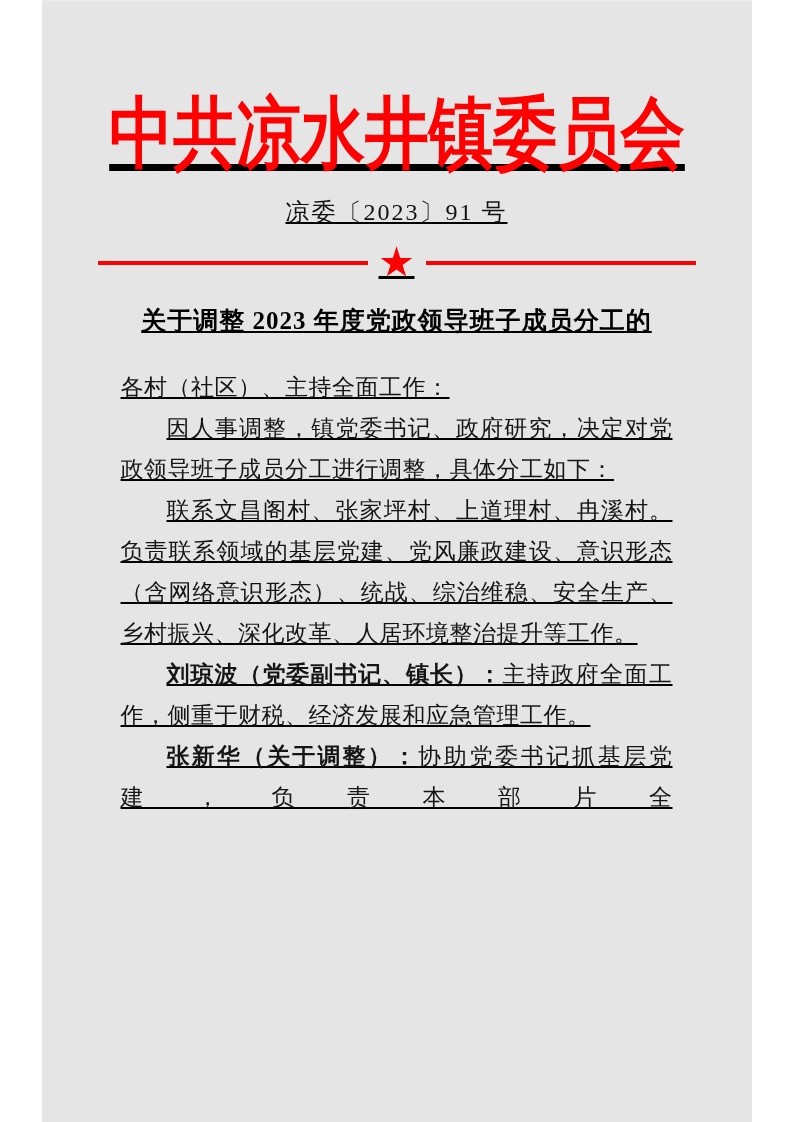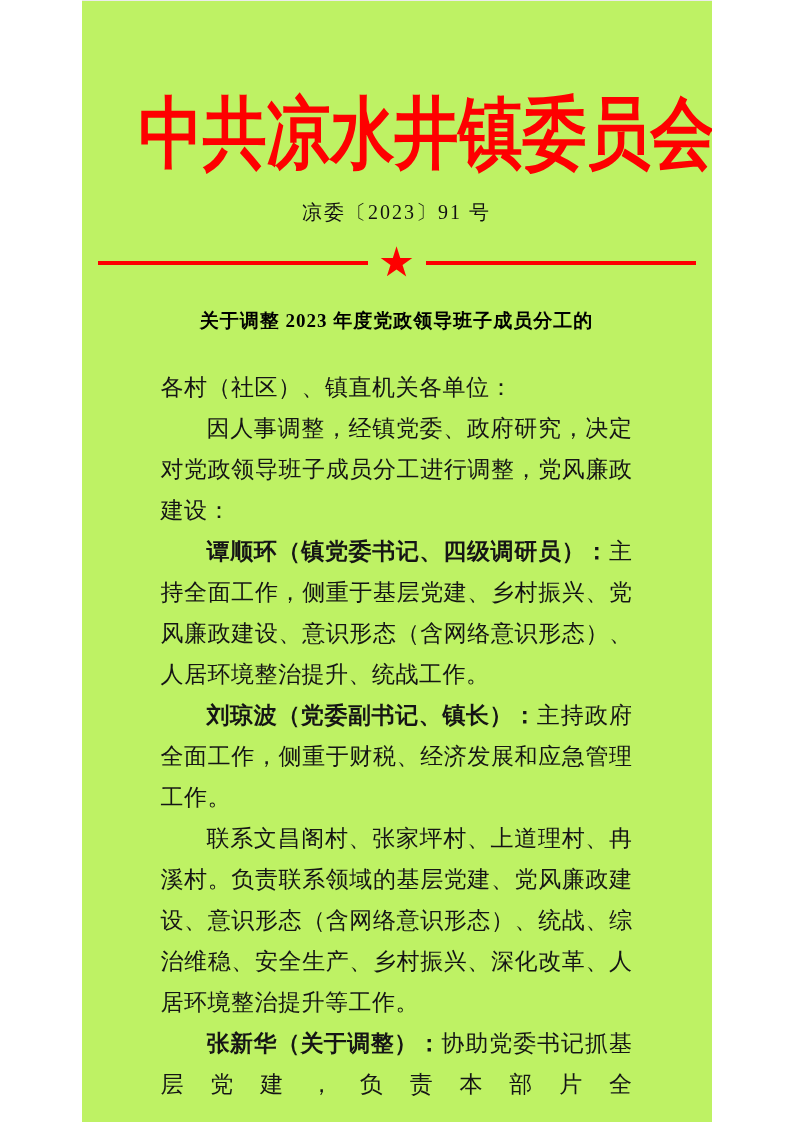--- a/index.html
+++ b/index.html
@@ -2,47 +2,48 @@
 <html lang="zh"><head>
 <meta charset="utf-8">
 <style>
   html, body {
     margin: 0;
     padding: 0;
     background: #ffffff;
   }
   .page {
     position: relative;
-    width: 630px;
+    width: 710px;
     height: 1122px;
     margin: 0 auto;
-    background: #bef264;
+    background: #e5e5e5;
     overflow: hidden;
     border-top: 1px solid #ececec;
     font-family: "Liberation Serif", "DejaVu Serif", serif;
+    text-decoration: underline;
   }
   
   .letterhead {
     margin-top: 94px;
     line-height: 1;
     height: 78px;
     font-size: 78px;
     font-weight: bold;
     color: #fe0000;
     text-align: center;
     white-space: nowrap;
     transform: scaleX(0.82);
     transform-origin: center;
     font-family: "Liberation Serif", "DejaVu Serif", serif;
   }
   
   .doc-number {
     margin-top: 24px;
     line-height: 30px;
-    font-size: 20px;
+    font-size: 24px;
     color: #111111;
     text-align: center;
     letter-spacing: 2px;
   }
   
   .divider {
     margin: 16px auto 0 auto;
     width: 598px;
     height: 40px;
     display: flex;
@@ -57,21 +58,21 @@
     flex: 0 0 auto;
     padding: 0 11px;
     font-size: 36px;
     line-height: 36px;
     color: #fe0000;
     transform: translateY(-1px);
   }
   
   .doc-title {
     margin: 16px 60px 0 60px;
-    font-size: 19px;
+    font-size: 25px;
     line-height: 44px;
     font-weight: bold;
     color: #000000;
     text-align: center;
     letter-spacing: 1px;
   }
   
   .body {
     margin: 24px 79px 0 79px;
     font-size: 23px;
@@ -109,22 +110,21 @@
     <span class="line"></span>
     <span class="star">★</span>
     <span class="line"></span>
   </div>
 
   <div class="doc-title">
     <div>关于调整 2023 年度党政领导班子成员分工的</div>
   </div>
 
   <div class="body" id="doc-body">
-    <p class="salutation">各村（社区）、镇直机关各单位：</p>
+    <p class="salutation">各村（社区）、主持全面工作：</p>
 
-  <p class="indent">因人事调整，经镇党委、政府研究，决定对党政领导班子成员分工进行调整，党风廉政建设：</p>
-      <p class="indent"><b class="lead">谭顺环（镇党委书记、四级调研员）：</b>主持全面工作，侧重于基层党建、乡村振兴、党风廉政建设、意识形态（含网络意识形态）、人居环境整治提升、统战工作。</p>
+  <p class="indent">因人事调整，镇党委书记、政府研究，决定对党政领导班子成员分工进行调整，具体分工如下：</p>
+      <p class="indent">联系文昌阁村、张家坪村、上道理村、冉溪村。负责联系领域的基层党建、党风廉政建设、意识形态（含网络意识形态）、统战、综治维稳、安全生产、乡村振兴、深化改革、人居环境整治提升等工作。</p>
       <p class="indent"><b class="lead">刘琼波（党委副书记、镇长）：</b>主持政府全面工作，侧重于财税、经济发展和应急管理工作。</p>
-      <p class="indent">联系文昌阁村、张家坪村、上道理村、冉溪村。负责联系领域的基层党建、党风廉政建设、意识形态（含网络意识形态）、统战、综治维稳、安全生产、乡村振兴、深化改革、人居环境整治提升等工作。</p>
       <p class="indent continued"><b class="lead">张新华（关于调整）：</b>协助党委书记抓基层党建，负责本部片全</p>
     </div>
 
 </div>
 
 </body></html>

